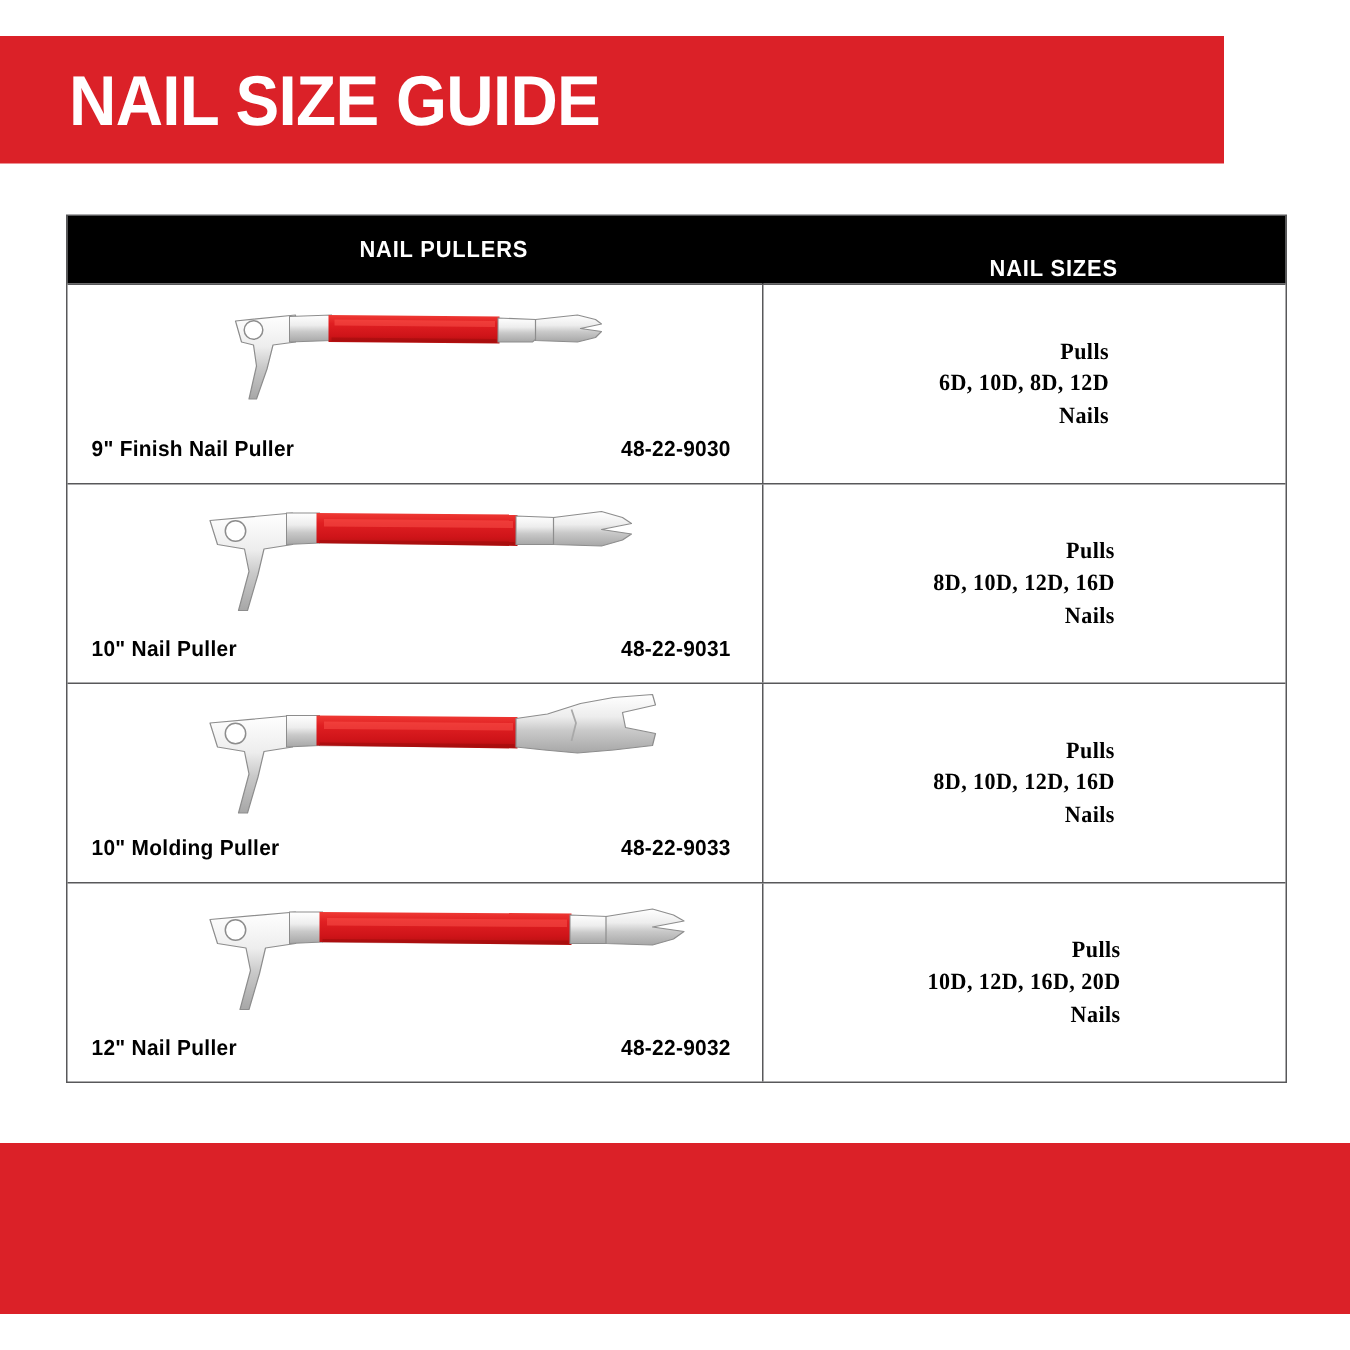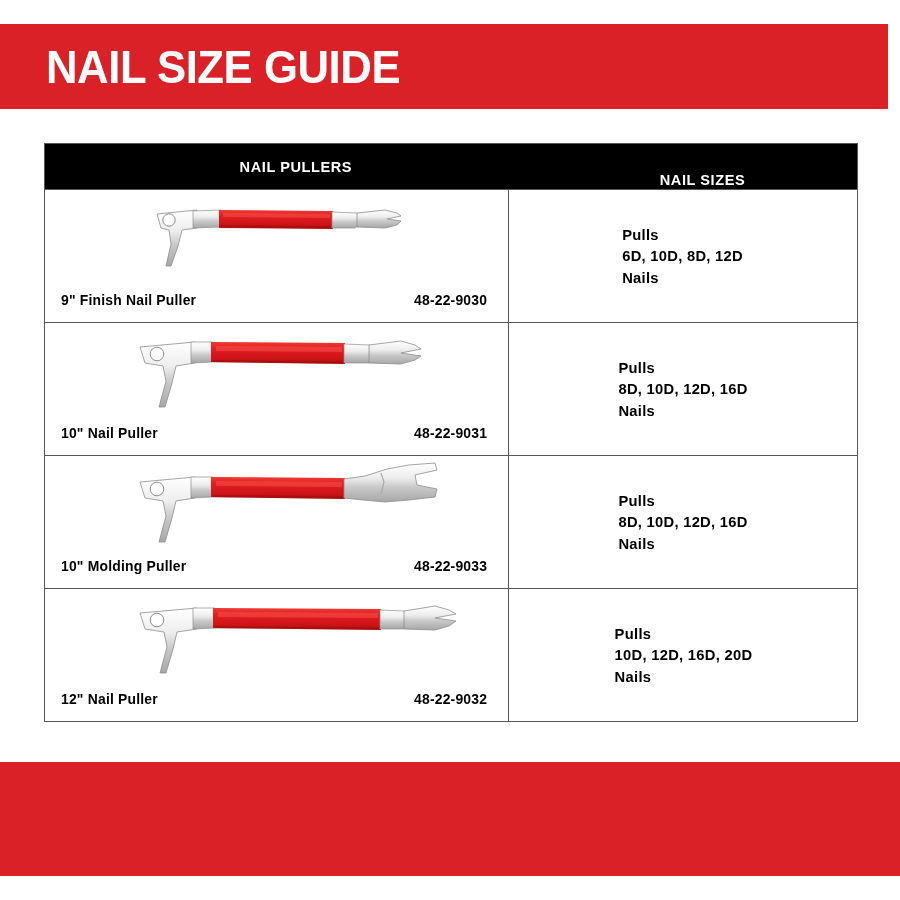--- a/index.html
+++ b/index.html
@@ -18,21 +18,21 @@
     width: 900px;
     height: 900px;
     background: #ffffff;
   }
 
   
   .top-banner {
     position: absolute;
     left: 0;
     top: 24px;
-    width: 888px;
+    width: 816px;
     height: 85px;
     background: #db2128;
     display: flex;
     align-items: center;
   }
 
   .banner-title {
     color: #ffffff;
     font-family: "Liberation Sans", sans-serif;
     font-weight: bold;
@@ -102,21 +102,22 @@
     border-right: 1px solid #58585a;
     height: 100%;
   }
 
   .cell-right {
     width: 348px;
     height: 100%;
     display: flex;
     align-items: center;
     justify-content: center;
-    text-align: left;
+    text-align: right;
+    font-family: Liberation Serif, serif;
   }
 
   .sizes-text {
     font-weight: bold;
     font-size: 15.5px;
     line-height: 1.38;
     color: #000000;
     letter-spacing: 0.3px;
     transform: scaleX(0.95);
   }

